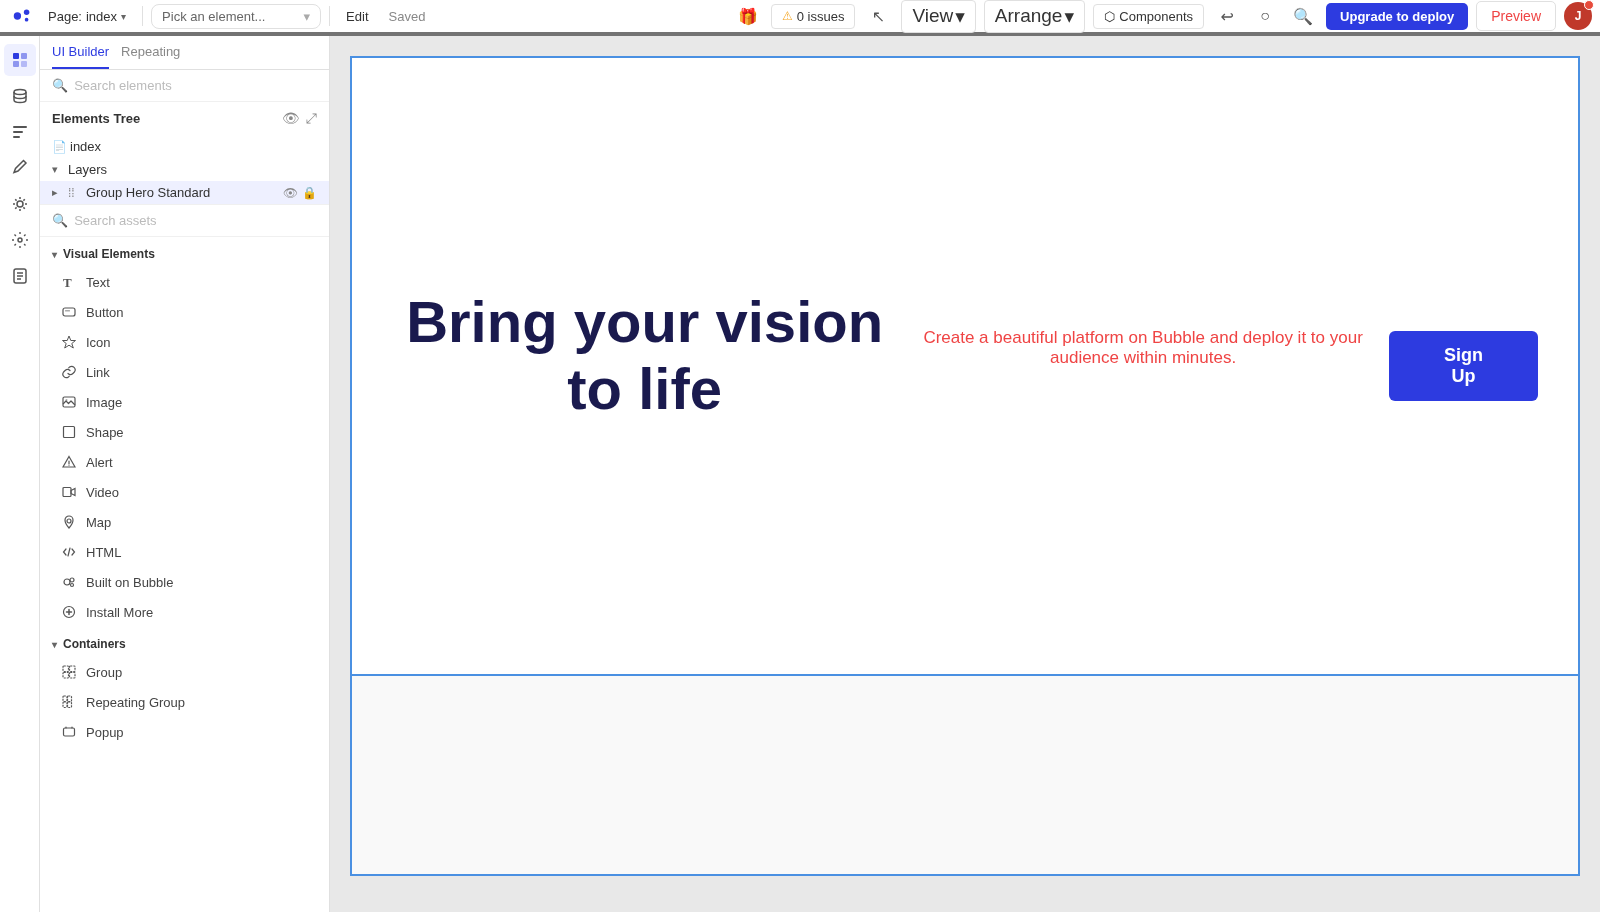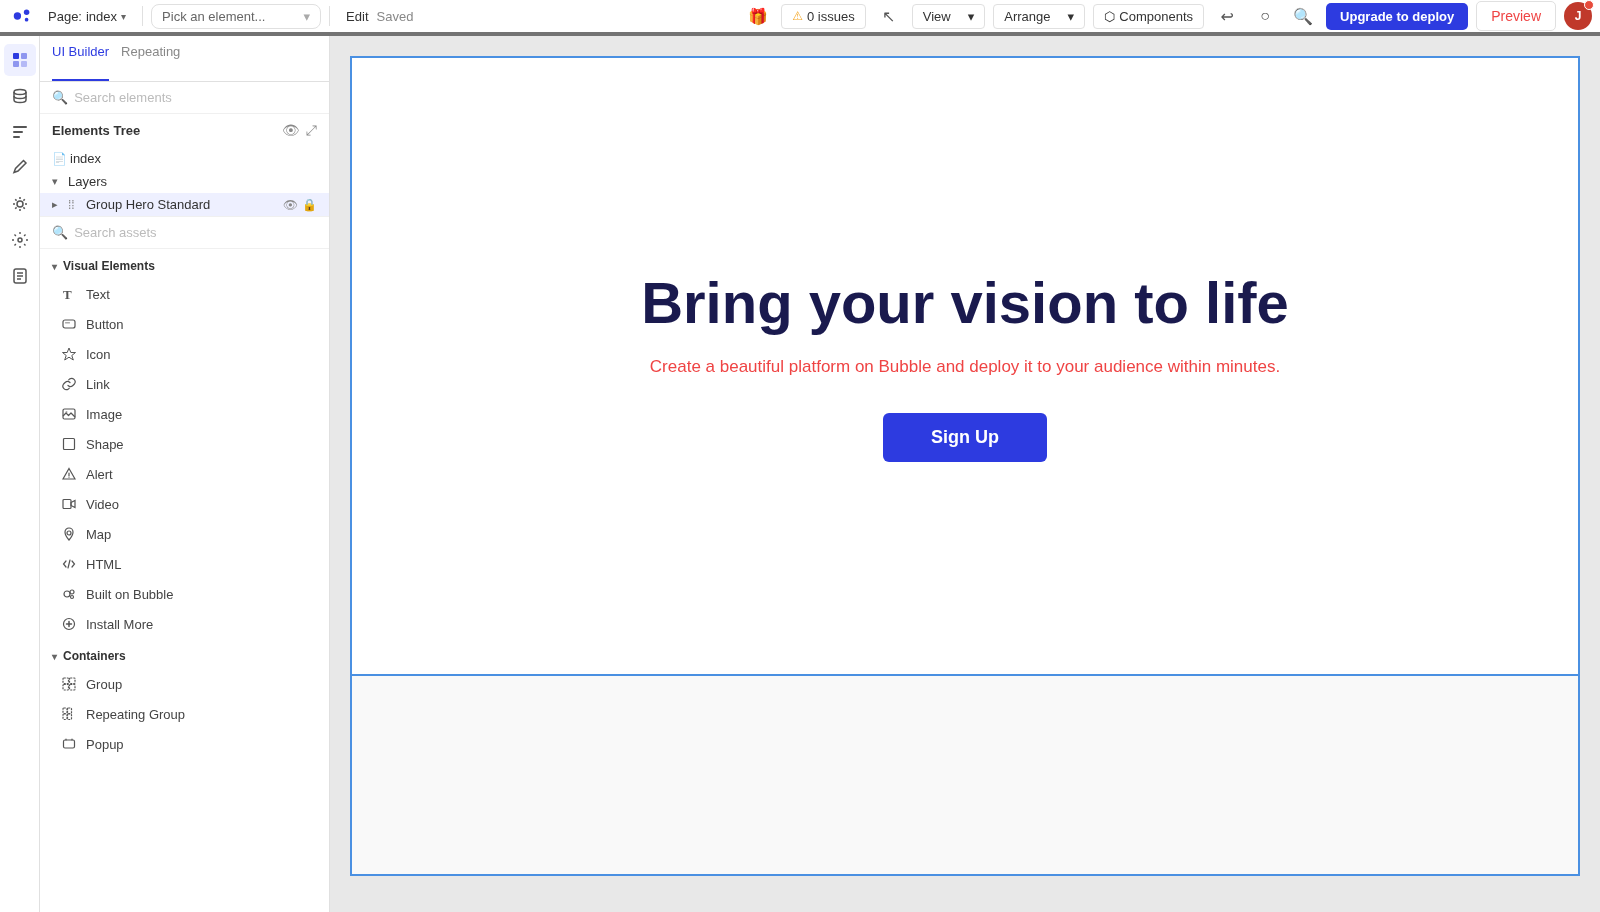--- a/index.html
+++ b/index.html
@@ -13,33 +13,33 @@
     .topbar-logo { width: 28px; height: 28px; display: flex; align-items: center; justify-content: center; }
     .topbar-logo svg { width: 22px; height: 22px; }
     .page-selector {
       display: flex; align-items: center; gap: 4px; padding: 4px 8px; border-radius: 4px; cursor: pointer; font-size: 13px; color: #333;
     }
     .chevron-down { font-size: 10px; color: #666; }
     .divider-v { width: 1px; height: 20px; background: #e0e0e0; margin: 0 4px; }
     .pick-element {
       display: flex; align-items: center; gap: 4px; padding: 4px 10px; border-radius: 8px; border: 1px solid #e0e0e0; cursor: pointer; font-size: 13px; color: #666; min-width: 170px;
     }
-    .edit-saved { display: flex; align-items: center; gap: 8px; font-size: 13px; color: #333; padding: 0 8px; }
+    .edit-saved { display: flex; align-items: center; gap: 20px; font-size: 13px; color: #333; padding: 0 8px; }
     .saved-text { color: #888; }
     .topbar-spacer { flex: 1; }
     .topbar-actions { display: flex; align-items: center; gap: 8px; }
     .issues-btn {
       display: flex; align-items: center; gap: 4px; padding: 4px 10px; border-radius: 4px; border: 1px solid #e0e0e0; cursor: pointer; font-size: 13px; color: #333;
     }
     .warning-icon { color: #f5a623; font-size: 12px; }
     .topbar-icon-btn {
       width: 30px; height: 30px; display: flex; align-items: center; justify-content: center; border-radius: 4px; cursor: pointer; color: #555; font-size: 16px;
     }
     .view-arrange-btn {
-      display: flex; align-items: center; gap: 17px; padding: 4px 10px; border-radius: 4px; border: 1px solid #e0e0e0; cursor: pointer; font-size: 13px; color: #333;
+      display: flex; align-items: center; gap: 2px; padding: 4px 10px; border-radius: 4px; border: 1px solid #e0e0e0; cursor: pointer; font-size: 19px; color: #333;
     }
     .components-btn {
       display: flex; align-items: center; gap: 4px; padding: 4px 10px; border-radius: 4px; border: 1px solid #e0e0e0; cursor: pointer; font-size: 13px; color: #333;
     }
     .upgrade-btn {
       background: #2d3be0; color: #fff; border: none; padding: 6px 14px; border-radius: 5px; font-size: 13px; font-weight: 600; cursor: pointer;
     }
     .preview-btn {
       background: #fff; color: #ef4444; border: 1px solid #e0e0e0; padding: 6px 14px; border-radius: 5px; font-size: 14px; font-weight: 500; cursor: pointer;
     }
@@ -66,21 +66,21 @@
 
     
     .left-panel {
       width: 290px; background: #fff; border-right: 1px solid #e0e0e0;
       display: flex; flex-direction: column; overflow: hidden;
     }
     .panel-tabs {
       display: flex; align-items: center; padding: 8px 12px 0; gap: 12px; border-bottom: 1px solid #e0e0e0;
     }
     .panel-tab {
-      font-size: 13px; font-weight: 500; padding-bottom: 20px; cursor: pointer; color: #888; border-bottom: 2px solid transparent;
+      font-size: 13px; font-weight: 500; padding-bottom: 8px; cursor: pointer; color: #888; border-bottom: 2px solid transparent;
     }
     .panel-tab.active { color: #2d3be0; border-bottom-color: #2d3be0; }
     .panel-search {
       display: flex; align-items: center; gap: 6px; padding: 8px 12px; border-bottom: 1px solid #f0f0f0;
     }
     .panel-search-icon { color: #aaa; font-size: 13px; }
     .panel-search input {
       border: none; outline: none; font-size: 13px; color: #ef4444; flex: 1; background: transparent;
     }
     .panel-search input::placeholder { color: #bbb; }
@@ -123,21 +123,21 @@
     .canvas-area {
       flex: 1; background: #e8e8e8; overflow: auto; padding: 20px;
       display: flex; flex-direction: column; gap: 0;
     }
     .canvas-page {
       background: #fff; border: 2px solid #4a90e2; width: 100%; min-height: 620px;
       display: flex; align-items: center; justify-content: center;
       position: relative;
     }
     .canvas-hero {
-      display: flex; flex-direction: column; align-items: center; justify-content: center;
+      display: flex; flex-direction: row; align-items: center; justify-content: center;
       padding: 60px 40px; text-align: center; width: 100%;
     }
     .canvas-hero-title {
       font-size: 58px; font-weight: 700; color: #1a1a4e; line-height: 1.15; margin-bottom: 20px;
     }
     .canvas-hero-subtitle {
       font-size: 17px; color: #ef4444; margin-bottom: 36px; max-width: 700px;
     }
     .canvas-hero-btn {
       background: #2d3be0; color: #fff; border: none; padding: 14px 48px; border-radius: 6px;

